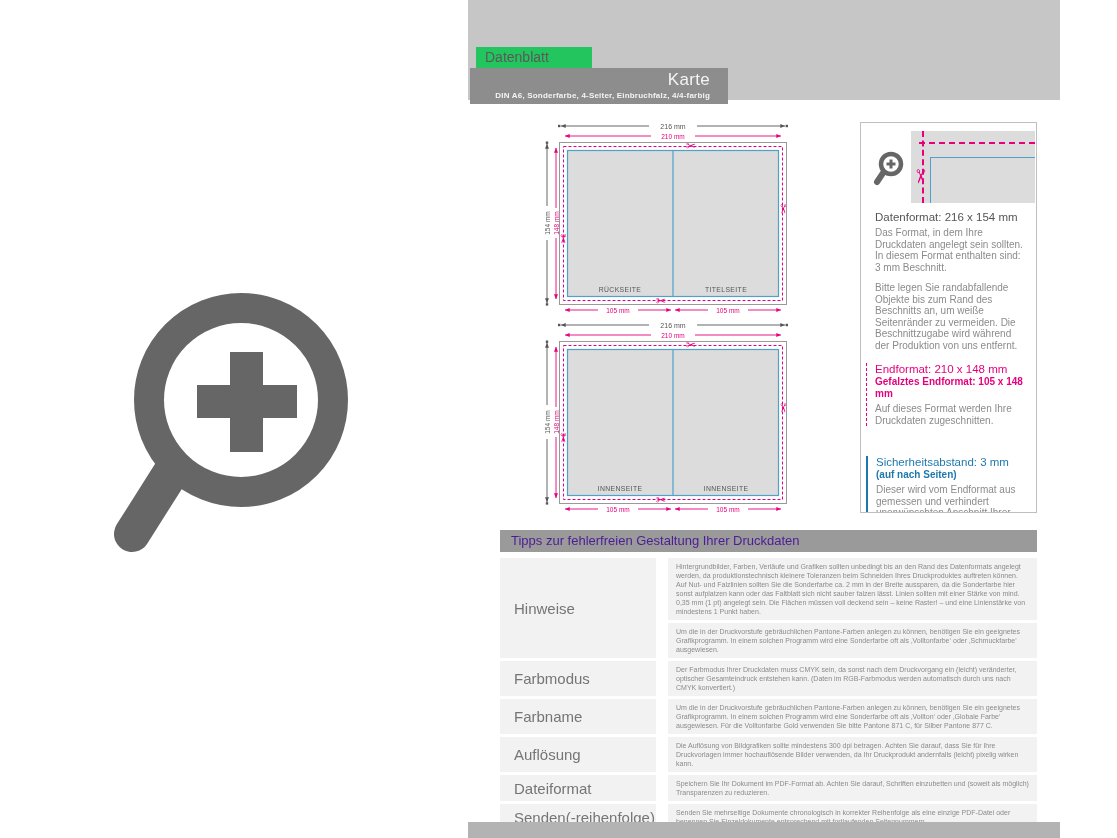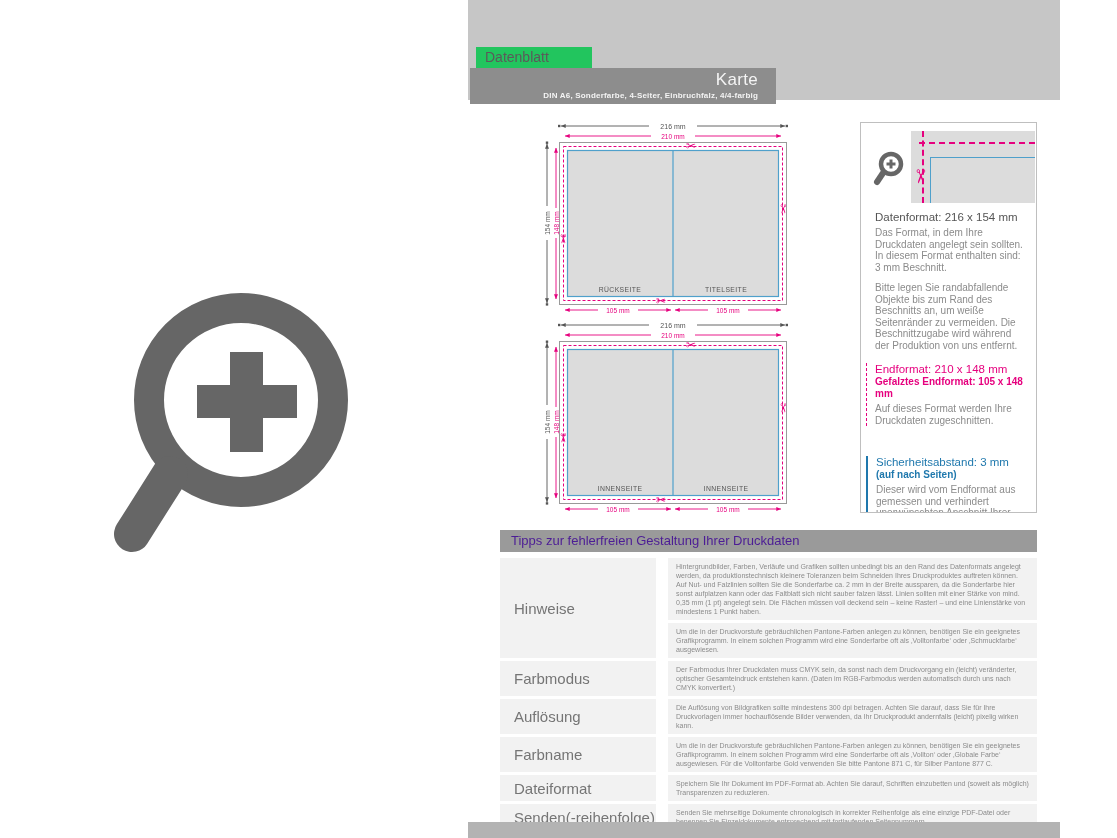--- a/index.html
+++ b/index.html
@@ -4,21 +4,21 @@
 <style>
   html,body{margin:0;padding:0;background:#fff;}
   .canvas{position:relative;width:1117px;height:838px;background:#fff;overflow:hidden;
           font-family:"Liberation Sans",sans-serif;}
   .abs{position:absolute;}
 
   
   .top-gray{left:468px;top:0;width:592px;height:100px;background:#c6c6c6;}
   .dtab{left:476px;top:47px;width:116px;height:21px;background:#22c55e;color:#5a5a5a;
         font-size:14px;line-height:21px;padding-left:9px;box-sizing:border-box;}
-  .banner{left:470px;top:68px;width:306px;height:36px;background:#8d8d8d;color:#f4f4f4;
+  .banner{left:470px;top:68px;width:258px;height:36px;background:#8d8d8d;color:#f4f4f4;
           box-sizing:border-box;padding-right:18px;text-align:right;}
   .banner .t{font-size:17px;line-height:22px;margin-top:1px;letter-spacing:.3px;}
   .banner .s{font-size:8px;font-weight:bold;line-height:10px;letter-spacing:.2px;}
 
   
   .panel{left:860px;top:122px;width:177px;height:391px;background:#fff;border:1px solid #bfbfbf;
          box-sizing:border-box;overflow:hidden;}
   .pzoom{position:relative;height:80px;}
   .mini{position:absolute;left:50px;top:8px;right:1px;height:72px;background:#dcdcdc;overflow:hidden;}
   .mini .dh{position:absolute;left:8px;right:0;top:11px;border-top:2px dashed #e6007e;}
@@ -200,32 +200,32 @@
         <p>Um die in der Druckvorstufe gebräuchlichen Pantone-Farben anlegen zu können, benötigen Sie ein geeignetes Grafikprogramm. In einem solchen Programm wird eine Sonderfarbe oft als ‚Volltonfarbe‘ oder ‚Schmuckfarbe‘ ausgewiesen.</p>
       </div>
     </div>
     <div class="trow">
       <div class="tlabel">Farbmodus</div>
       <div class="tcell">
         <p>Der Farbmodus Ihrer Druckdaten muss CMYK sein, da sonst nach dem Druckvorgang ein (leicht) veränderter, optischer Gesamteindruck entstehen kann. (Daten im RGB-Farbmodus werden automatisch durch uns nach CMYK konvertiert.)</p>
       </div>
     </div>
     <div class="trow">
+      <div class="tlabel">Farbname</div>
+      <div class="tcell">
+        <p>Um die in der Druckvorstufe gebräuchlichen Pantone-Farben anlegen zu können, benötigen Sie ein geeignetes Grafikprogramm. In einem solchen Programm wird eine Sonderfarbe oft als ‚Vollton‘ oder ‚Globale Farbe‘ ausgewiesen. Für die Volltonfarbe Gold verwenden Sie bitte Pantone 871 C, für Silber Pantone 877 C.</p>
+      </div>
+    </div>
+    <div class="trow">
       <div class="tlabel">Auflösung</div>
       <div class="tcell">
         <p>Die Auflösung von Bildgrafiken sollte mindestens 300 dpi betragen. Achten Sie darauf, dass Sie für Ihre Druckvorlagen immer hochauflösende Bilder verwenden, da Ihr Druckprodukt andernfalls (leicht) pixelig wirken kann.</p>
       </div>
     </div>
     <div class="trow">
-      <div class="tlabel">Farbname</div>
-      <div class="tcell">
-        <p>Um die in der Druckvorstufe gebräuchlichen Pantone-Farben anlegen zu können, benötigen Sie ein geeignetes Grafikprogramm. In einem solchen Programm wird eine Sonderfarbe oft als ‚Vollton‘ oder ‚Globale Farbe‘ ausgewiesen. Für die Volltonfarbe Gold verwenden Sie bitte Pantone 871 C, für Silber Pantone 877 C.</p>
-      </div>
-    </div>
-    <div class="trow">
       <div class="tlabel">Dateiformat</div>
       <div class="tcell">
         <p>Speichern Sie Ihr Dokument im PDF-Format ab. Achten Sie darauf, Schriften einzubetten und (soweit als möglich) Transparenzen zu reduzieren.</p>
       </div>
     </div>
     <div class="trow">
       <div class="tlabel">Senden(-reihenfolge)</div>
       <div class="tcell">
         <p>Senden Sie mehrseitige Dokumente chronologisch in korrekter Reihenfolge als eine einzige PDF-Datei oder benennen Sie Einzeldokumente entsprechend mit fortlaufenden Seitennummern.</p>
       </div>

